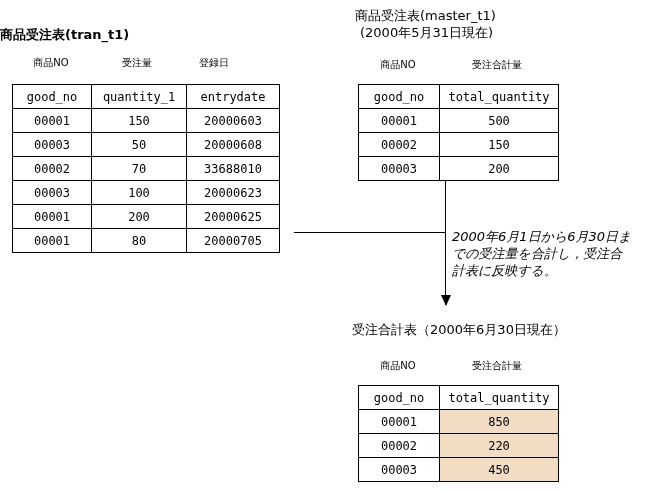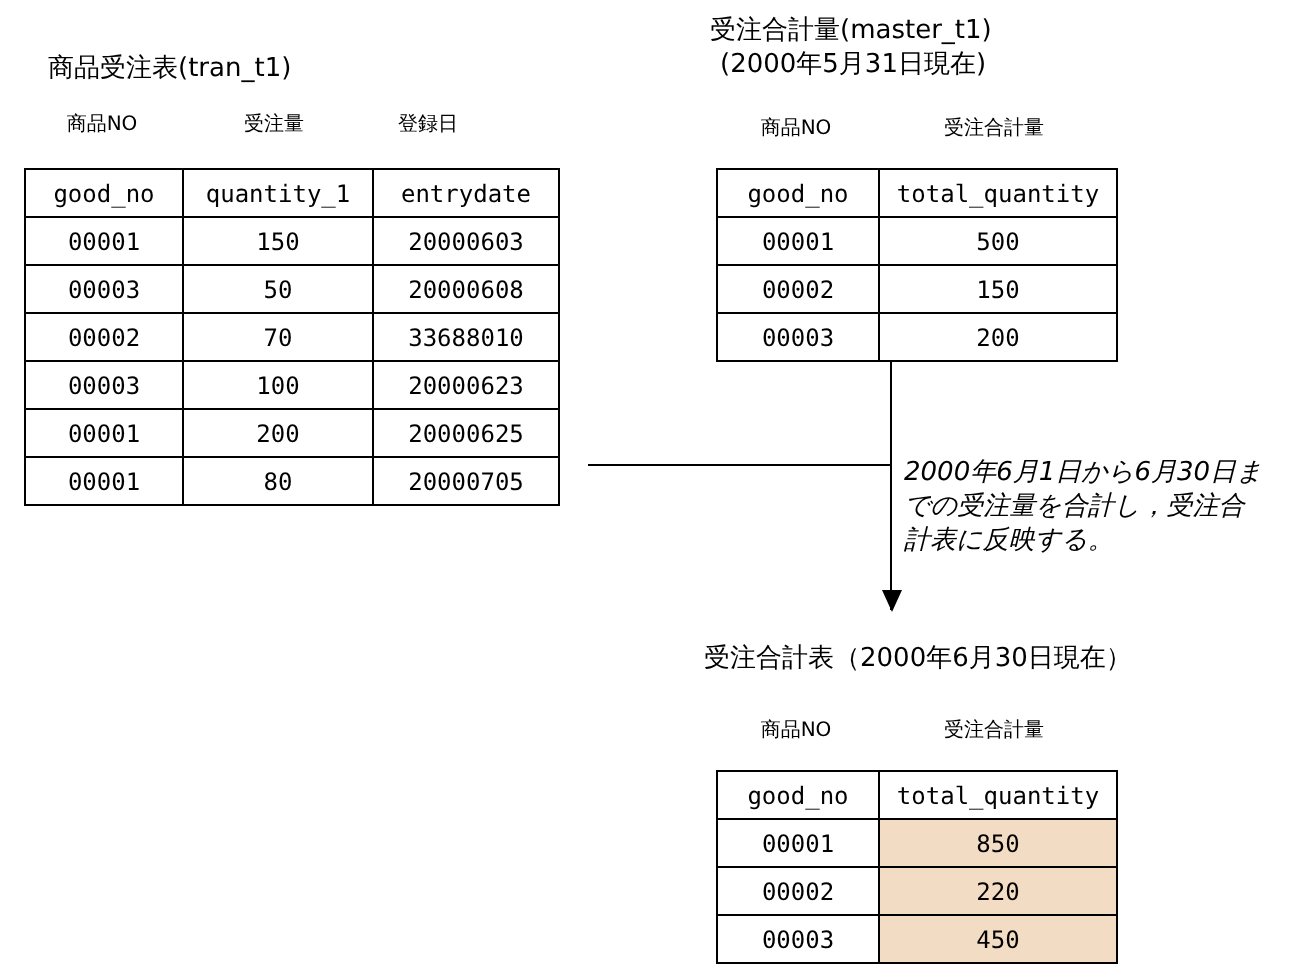--- a/index.html
+++ b/index.html
@@ -74,21 +74,21 @@
   .arrowhead {
     width: 0; height: 0;
     border-left: 5px solid transparent;
     border-right: 5px solid transparent;
     border-top: 11px solid #000000;
   }
 </style>
 </head>
 <body>
 
-<div class="abs caption" style="left:24px; top:27px;">商品受注表(tran_t1)</div>
+<div class="abs caption" style="left:0; top:27px;font-weight:bold;">商品受注表(tran_t1)</div>
 
 <div class="abs col-label" style="left:12px; top:55px; width:78px;">商品NO</div>
 <div class="abs col-label" style="left:90px; top:55px; width:94px;">受注量</div>
 <div class="abs col-label" style="left:168px; top:55px; width:92px;">登録日</div>
 
 <table class="grid abs" id="tran-table" style="left:12px; top:84px;">
   <tbody>
       <tr>
     <td class="c0 hdr">good_no</td>
     <td class="c1 hdr">quantity_1</td>
@@ -120,21 +120,21 @@
     <td class="c2">20000625</td>
   </tr>
   <tr>
     <td class="c0">00001</td>
     <td class="c1">80</td>
     <td class="c2">20000705</td>
   </tr>
 </tbody>
   </table>
 
-<div class="abs caption" style="left:355px; top:8px;">受注合計量(master_t1)</div>
+<div class="abs caption" style="left:355px; top:8px;">商品受注表(master_t1)</div>
 <div class="abs caption" style="left:360px; top:25px;text-align:right;">(2000年5月31日現在)</div>
 
 <div class="abs col-label" style="left:358px; top:57px; width:80px;">商品NO</div>
 <div class="abs col-label" style="left:438px; top:57px; width:118px;">受注合計量</div>
 
 <table class="grid abs sum-table" id="master-table" style="left:358px; top:84px;">
   <tbody>
       <tr>
     <td class="c0 hdr">good_no</td>
     <td class="c1 hdr">total_quantity</td>

